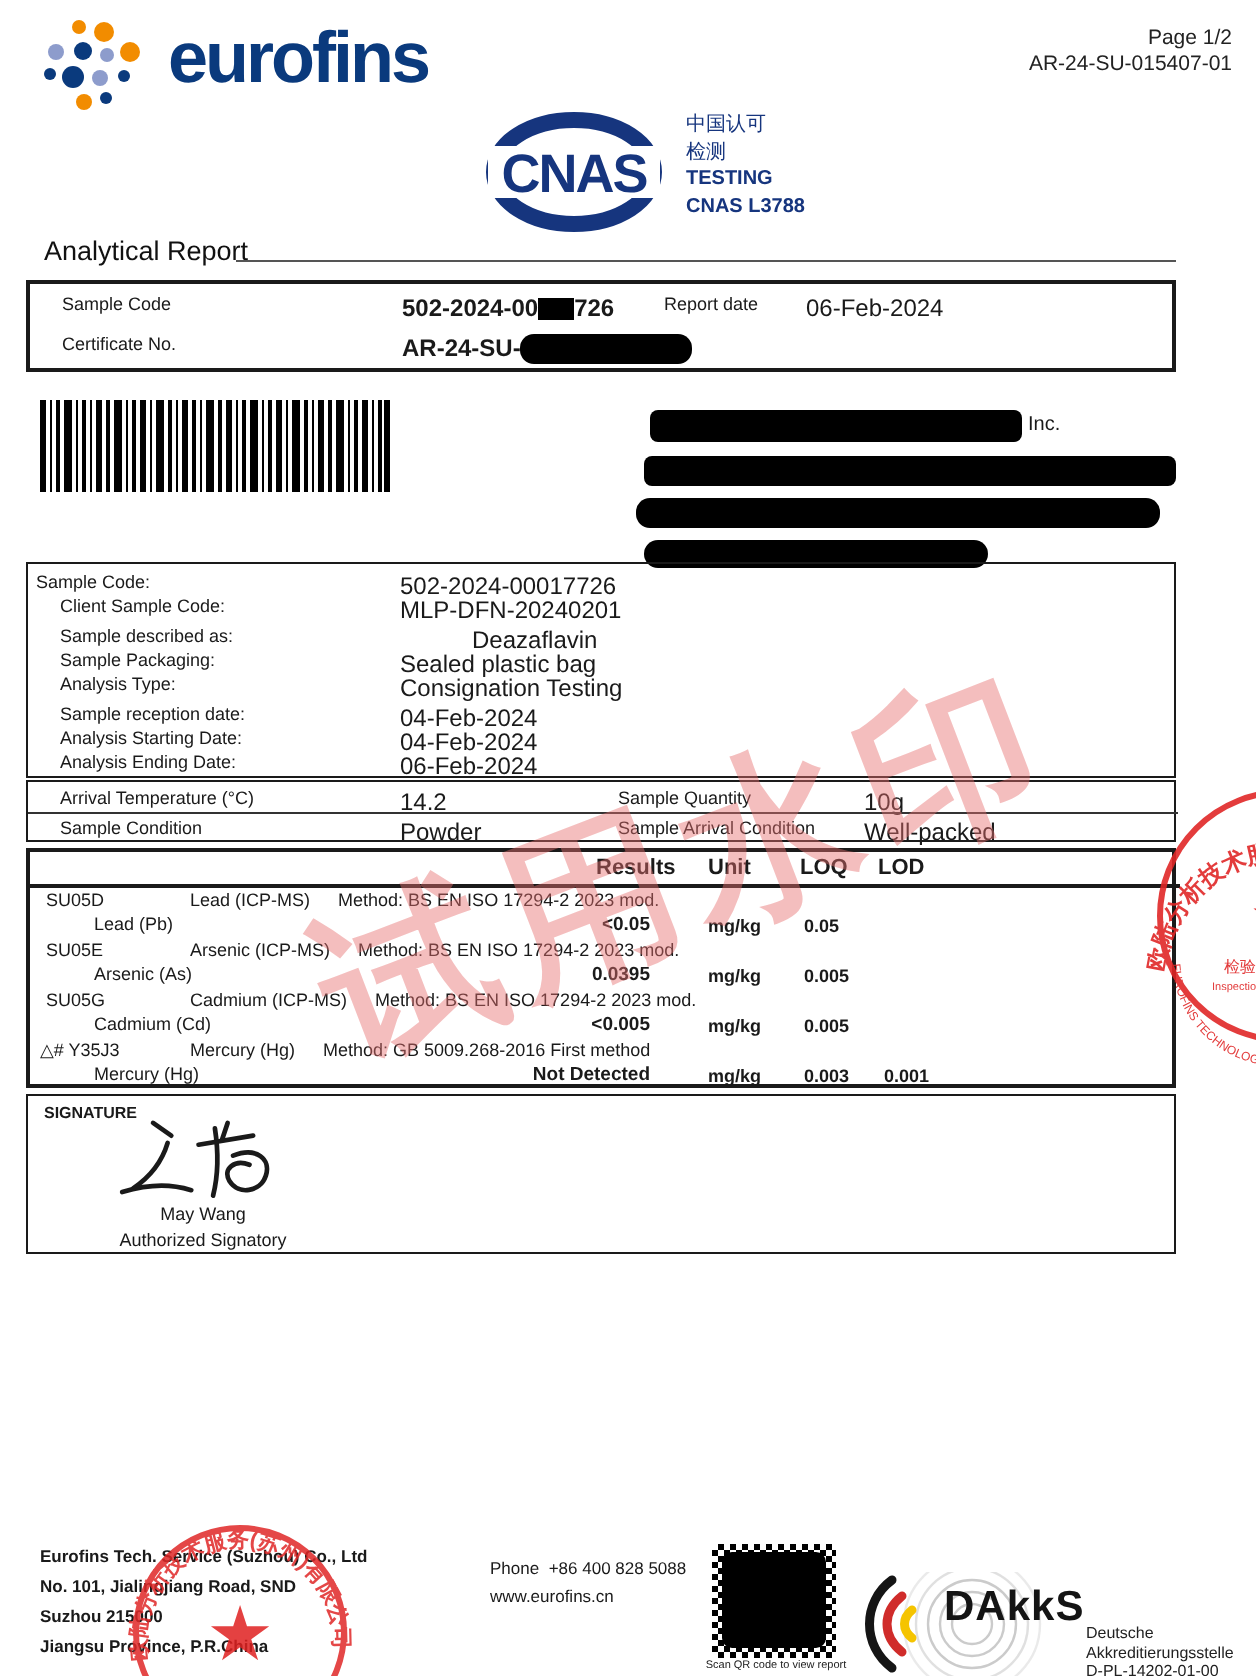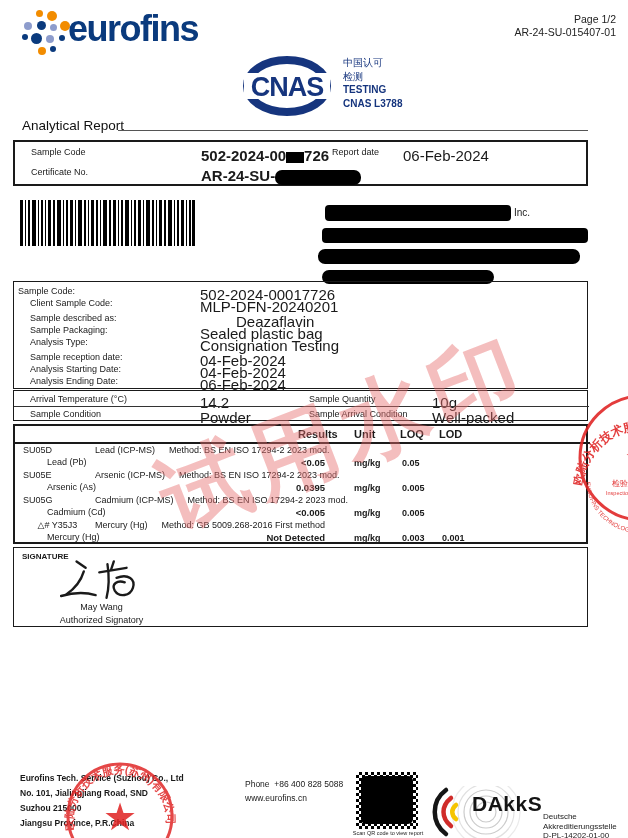--- a/index.html
+++ b/index.html
@@ -3,21 +3,21 @@
 <meta charset="utf-8">
 <style>
   html,body{margin:0;padding:0;background:#888;}
   *{box-sizing:border-box;}
   #page{
     position:relative;width:628px;height:838px;background:#fff;margin:0 auto;
     font-family:"Liberation Sans",sans-serif;color:#1a1a1a;overflow:hidden;
   }
   .abs{position:absolute;}
   .lbl{font-size:9px;}
-  .val{font-size:15px;}
+  .val{font-size:12px;}
   .bold{font-weight:700;}
   .redact{display:inline-block;background:#000;vertical-align:middle;}
   .box{position:absolute;border:2px solid #1a1a1a;background:transparent;}
   .thinbox{position:absolute;border:1.5px solid #1a1a1a;}
   
   #brandword{font-size:36px;font-weight:600;color:#0a3a7d;letter-spacing:-1.5px;}
   .dot{position:absolute;border-radius:50%;}
   #pageinfo{font-size:10.5px;line-height:13px;text-align:right;color:#222;}
   #cnas-lines div{font-size:10px;line-height:13.5px;color:#16357e;}
   #title{font-size:13.5px;font-weight:500;color:#111;}
@@ -61,21 +61,21 @@
       <span class="dot" style="left:15px;top:11px;width:9px;height:9px;background:#0a3a7d;"></span>
       <span class="dot" style="left:28px;top:14px;width:7px;height:7px;background:#8d9ccc;"></span>
       <span class="dot" style="left:38px;top:11px;width:10px;height:10px;background:#f28c00;"></span>
       <span class="dot" style="left:0;top:24px;width:6px;height:6px;background:#0a3a7d;"></span>
       <span class="dot" style="left:9px;top:23px;width:11px;height:11px;background:#0a3a7d;"></span>
       <span class="dot" style="left:24px;top:25px;width:8px;height:8px;background:#8d9ccc;"></span>
       <span class="dot" style="left:37px;top:25px;width:6px;height:6px;background:#0a3a7d;"></span>
       <span class="dot" style="left:16px;top:37px;width:8px;height:8px;background:#f28c00;"></span>
       <span class="dot" style="left:28px;top:36px;width:6px;height:6px;background:#0a3a7d;"></span>
     </div>
-    <div id="brandword" class="abs" style="left:46px;top:0;">eurofins</div>
+    <div id="brandword" class="abs" style="left:62px;top:0;">eurofins</div>
   </div>
 
   <div id="pageinfo" class="abs" style="right:12px;top:13px;">
     <div>Page 1/2</div>
     <div>AR-24-SU-015407-01</div>
   </div>
 
   <div class="abs" style="left:243px;top:56px;width:230px;height:60px;display:flex;gap:12px;">
     <svg width="88" height="60" viewBox="0 0 88 60">
       <ellipse cx="44" cy="30" rx="40" ry="26" fill="none" stroke="#16357e" stroke-width="8"></ellipse>
@@ -215,21 +215,21 @@
 
     <div class="r-line1" style="top:69px;"><span class="r-code">SU05G</span><span>Cadmium (ICP-MS)</span><span style="display:inline-block;width:14px;"></span><span class="r-method">Method: BS EN ISO 17294-2 2023 mod.</span></div>
     <div>
       <span class="r-analyte" style="top:81px;">Cadmium (Cd)</span>
       <span class="r-result" style="top:81px;">&lt;0.005</span>
       <span class="r-unit" style="top:82px;">mg/kg</span>
       <span class="r-loq" style="top:82px;">0.005</span>
       <span class="r-lod" style="top:82px;"></span>
     </div>
 
-    <div class="r-line1" style="left:5px;top:94px;"><span class="r-code" style="width:75px;text-align:center;">△# Y35J3</span><span>Mercury (Hg)</span><span style="display:inline-block;width:14px;"></span><span class="r-method">Method: GB 5009.268-2016 First method</span></div>
+    <div class="r-line1" style="left:5px;top:94px;"><span class="r-code" style="width:75px;">△# Y35J3</span><span>Mercury (Hg)</span><span style="display:inline-block;width:14px;"></span><span class="r-method">Method: GB 5009.268-2016 First method</span></div>
     <div>
       <span class="r-analyte" style="top:106px;">Mercury (Hg)</span>
       <span class="r-result" style="top:106px;">Not Detected</span>
       <span class="r-unit" style="top:107px;">mg/kg</span>
       <span class="r-loq" style="top:107px;">0.003</span>
       <span class="r-lod" style="top:107px;">0.001</span>
     </div>
   </div>
 
   <div class="thinbox" style="left:13px;top:547px;width:575px;height:80px;">

